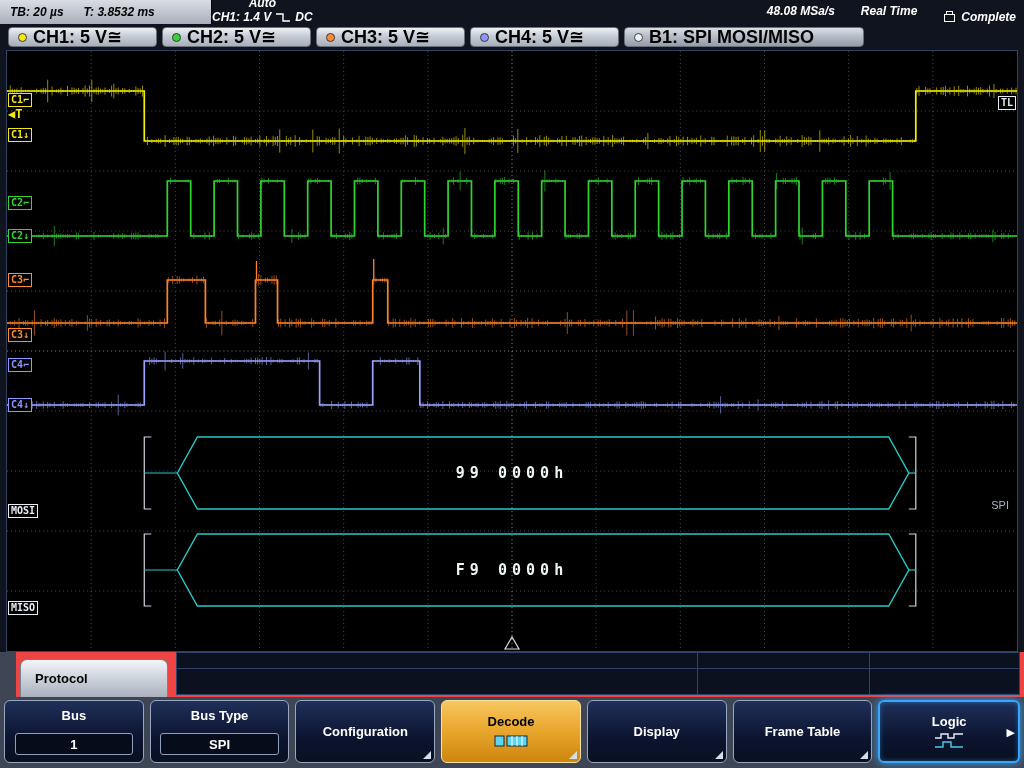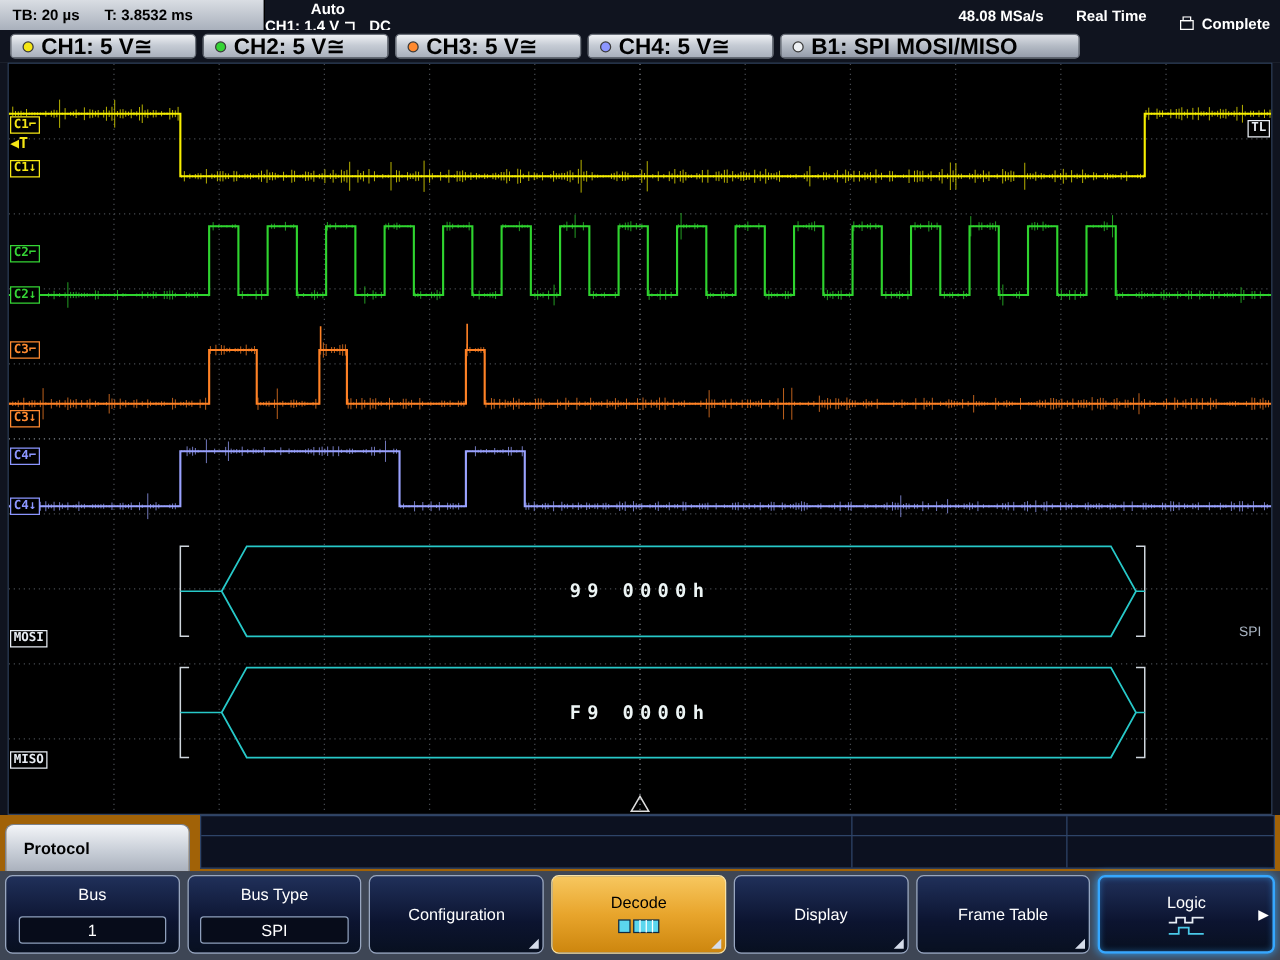--- a/index.html
+++ b/index.html
@@ -3,21 +3,21 @@
 <meta charset="utf-8">
 <style>
   * { box-sizing: border-box; }
   html,body { margin:0; padding:0; }
   body {
     width:1024px; height:768px; position:relative; overflow:hidden;
     background:#3e4655; font-family:"Liberation Sans","DejaVu Sans",sans-serif;
   }
   
   .topbar{position:absolute;top:0;left:0;right:0;height:24px;background:#10141f;
-    display:flex;align-items:flex-start;color:#fff;font-weight:bold;font-size:12px;}
+    display:flex;align-items:flex-end;color:#fff;font-weight:bold;font-size:12px;font-style:italic;}
   .tb-left{background:linear-gradient(#d9dde3,#a9b0bc);color:#000;height:100%;
     display:flex;align-items:center;gap:20px;padding:0 10px;width:212px;border-right:1px solid #000;}
   .tb-mid{display:flex;align-items:center;flex-direction:column;}
   .trigset{display:flex;align-items:center;gap:4px;}
   .tb-right{margin-left:auto;display:flex;align-items:center;gap:26px;padding-right:8px;}
   .acqstat{display:flex;align-items:center;gap:5px;margin-top:12px;}
   
   .tabsrow{position:absolute;top:24px;left:0;right:0;height:26px;background:#10141f;
     display:flex;gap:5px;padding:3px 0 3px 8px;}
   .tab{height:20px;border-radius:4px;border:1px solid #6a707a;
@@ -33,35 +33,35 @@
     border:1px solid #31425f;}
   #wave{position:absolute;inset:0;width:100%;height:100%;display:block;}
   .mk{position:absolute;left:1px;transform:translateY(-50%);background:#000;border:1px solid;
     font:bold 10px "DejaVu Sans Mono","DejaVu Sans",monospace;padding:0 2px;line-height:12px;
     white-space:nowrap;z-index:5;}
   .mk.plain{border:none;background:transparent;font-size:12px;padding:0;}
   .mkr{position:absolute;right:1px;left:auto;transform:translateY(-50%);background:#000;
     border:1px solid;font:bold 10px "DejaVu Sans Mono","DejaVu Sans",monospace;
     padding:0 2px;line-height:12px;z-index:5;}
   
-  .strip{position:absolute;top:652px;left:0;right:0;height:45px;background:#a16207;}
+  .strip{position:absolute;top:652px;left:16px;right:0;height:45px;background:#ef4444;}
   .ftable{position:absolute;left:160px;right:4px;top:0;height:43px;background:#0c1120;
     border:1px solid #2e4468;}
   .ftable .fh{position:absolute;left:0;right:0;top:15px;height:1px;background:#2e4468;}
   .ftable .fv1{position:absolute;top:0;bottom:0;left:520px;width:1px;background:#2e4468;}
   .ftable .fv2{position:absolute;top:0;bottom:0;left:692px;width:1px;background:#2e4468;}
   .prototab{position:absolute;left:4px;top:7px;width:148px;height:38px;
     background:linear-gradient(#f3f5f8 0%,#c9cfd8 55%,#aab1bd 100%);
     border:1px solid #7b828e;border-bottom:none;border-radius:7px 7px 0 0;
     color:#000;font-weight:bold;font-size:13px;display:flex;align-items:center;padding-left:14px;}
   
   .menubar{position:absolute;top:697px;left:0;right:0;bottom:0;background:#3e4655;
     display:flex;gap:6px;padding:3px 4px 5px 4px;}
   .btn{position:relative;flex:1;background:linear-gradient(#20305a 0%,#0c1430 60%,#081020 100%);
-    border:1px solid #98a6c0;border-radius:6px;color:#fff;font-weight:normal;font-size:13px;
+    border:1px solid #98a6c0;border-radius:6px;color:#fff;font-weight:bold;font-size:13px;
     display:flex;flex-direction:column;align-items:center;justify-content:center;gap:4px;
     cursor:pointer;}
   .btn.has-value{justify-content:flex-start;padding-top:7px;}
   .valbox{width:86%;height:22px;background:#070c1a;border:1px solid #8fa0bc;border-radius:3px;
     display:flex;align-items:center;justify-content:center;font-size:13px;margin-top:6px;}
   .btn.selected{background:linear-gradient(#f7c75f 0%,#e8a52c 50%,#cd860e 100%);
     color:#000;border-color:#f8e2a6;}
   .btn.highlight{border:2px solid #35a7ff;
     box-shadow:0 0 8px rgba(53,167,255,.9), inset 0 0 5px rgba(53,167,255,.45);}
   .corner{position:absolute;right:3px;bottom:3px;width:0;height:0;

